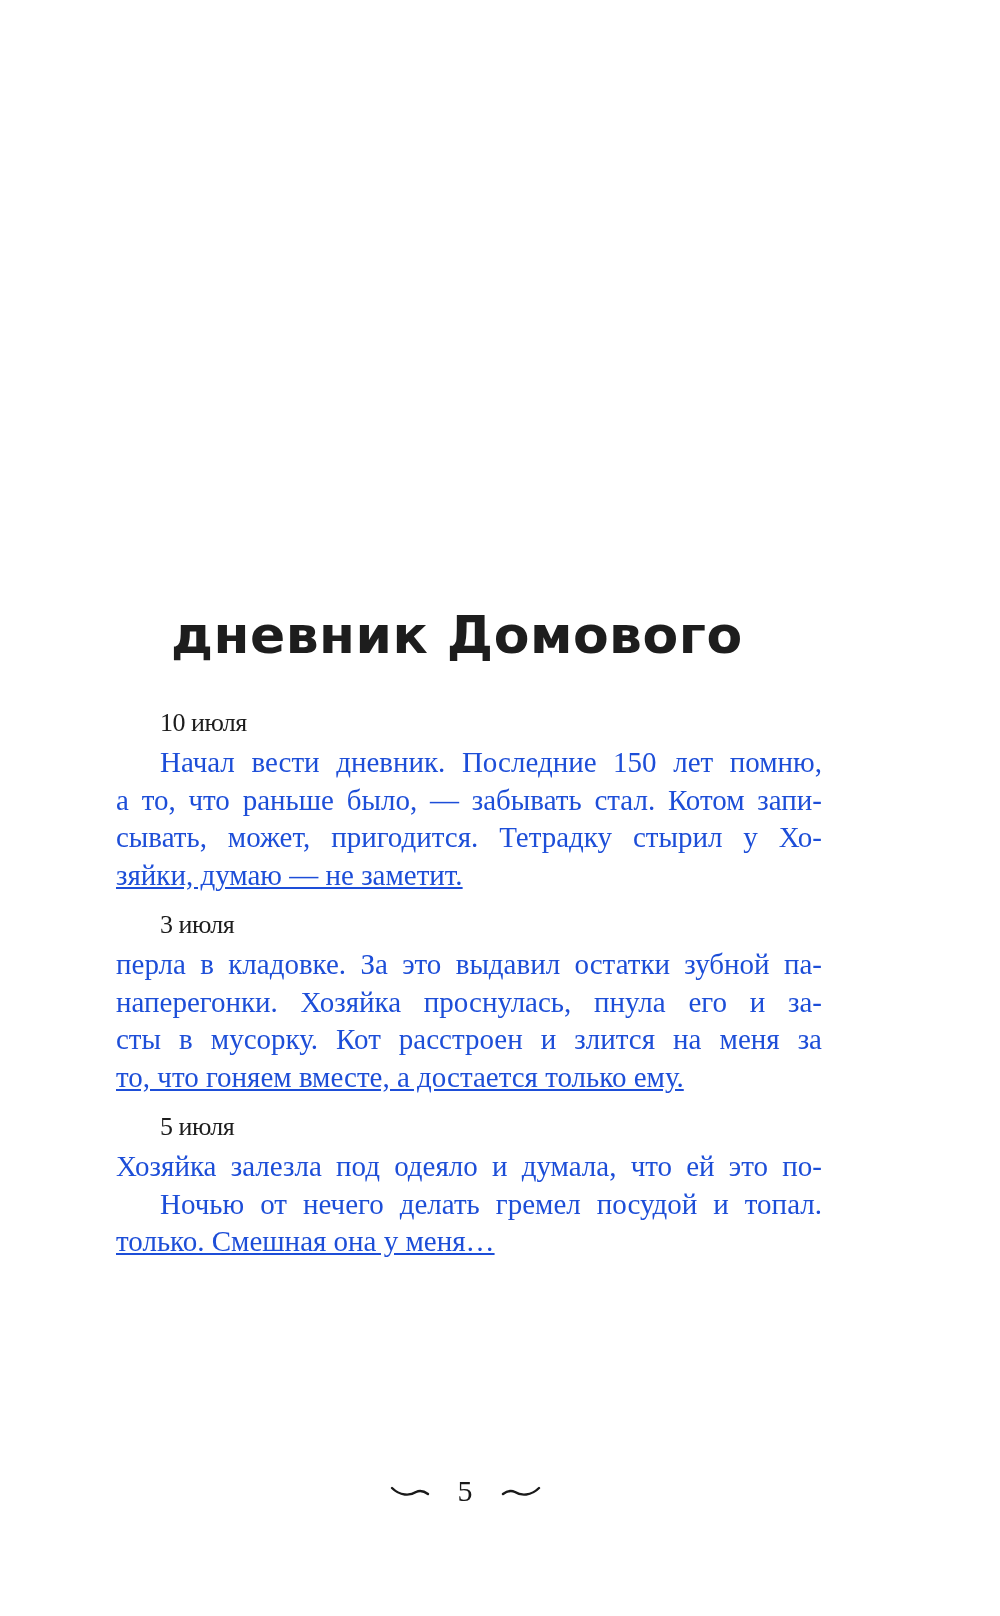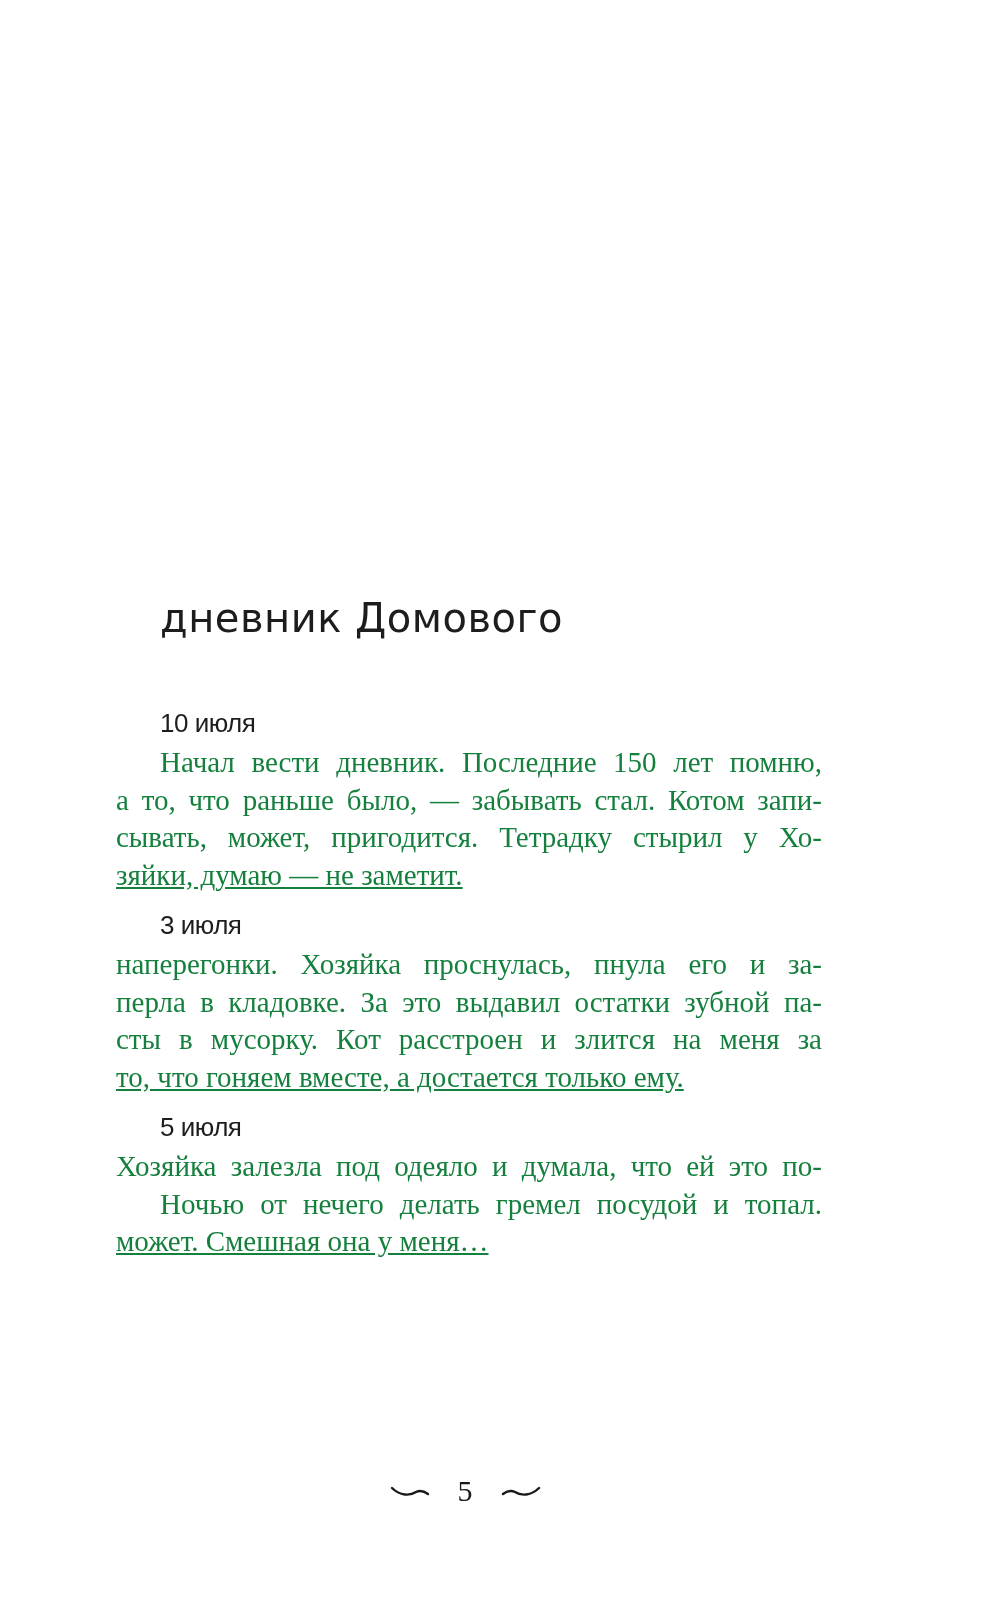--- a/index.html
+++ b/index.html
@@ -18,53 +18,53 @@
       position: absolute;
       left: 0; top: 0;
       width: 1000px;
       height: 1616px;
       background: #ffffff;
     }
     .chapter-title {
       position: absolute;
       left: 160px;
       top: 598px;
-      margin: 0;
+      margin: 11px;
       font-family: "DejaVu Sans", sans-serif;
-      font-weight: normal;
-      font-size: 40px;
+      font-weight: bold;
+      font-size: 52px;
       line-height: 1;
       letter-spacing: 0.5px;
       color: #1d1d1d;
       white-space: nowrap;
     }
     .content {
       position: absolute;
       left: 116px;
       top: 706px;
       width: 706px;
     }
     .entry {
       margin: 0 0 14px 0;
     }
     .entry-date {
       margin: 0 0 4px 44px;
-      font-family: Liberation Sans, sans-serif;
+      font-family: Liberation Serif, serif;
       font-size: 26px;
       line-height: 34px;
       color: #1d1d1d;
       font-weight: normal;
       letter-spacing: -0.5px;
     }
     .entry-line {
       display: block;
       font-family: "Liberation Serif", serif;
       font-size: 29px;
       line-height: 37.5px;
-      color: #15803d;
+      color: #1d4ed8;
       text-align: justify;
       text-align-last: justify;
       white-space: nowrap;
       height: 37.5px;
       overflow: visible;
     }
     .entry-line.first {
       padding-left: 44px;
     }
     .entry-line.last {
@@ -108,31 +108,31 @@
       <div class="entry-date">10 июля</div>
       <span class="entry-line first">Начал вести дневник. Последние 150 лет помню,</span>
       <span class="entry-line">а то, что раньше было, — забывать стал. Котом запи-</span>
       <span class="entry-line">сывать, может, пригодится. Тетрадку стырил у Хо-</span>
       <span class="entry-line last">зяйки, думаю — не заметит.</span>
     </div>
 
 
     <div class="entry">
       <div class="entry-date">3 июля</div>
+      <span class="entry-line">перла в кладовке. За это выдавил остатки зубной па-</span>
       <span class="entry-line">наперегонки. Хозяйка проснулась, пнула его и за-</span>
-      <span class="entry-line">перла в кладовке. За это выдавил остатки зубной па-</span>
       <span class="entry-line">сты в мусорку. Кот расстроен и злится на меня за</span>
       <span class="entry-line last">то, что гоняем вместе, а достается только ему.</span>
     </div>
 
     <div class="entry">
       <div class="entry-date">5 июля</div>
       <span class="entry-line">Хозяйка залезла под одеяло и думала, что ей это по-</span>
       <span class="entry-line first">Ночью от нечего делать гремел посудой и топал.</span>
-      <span class="entry-line last">может. Смешная она у меня…</span>
+      <span class="entry-line last">только. Смешная она у меня…</span>
     </div>
 
   </div>
 
   <div class="folio">
     <span class="folio-inner">
       <span class="swash">
         <svg width="40" height="14" viewBox="0 0 40 14">
           <path d="M2 4 C 10 12, 20 12, 26 8 C 30 6, 34 7, 38 10" fill="none" stroke="#1a1a1a" stroke-width="2.4" stroke-linecap="round"></path>
         </svg>

